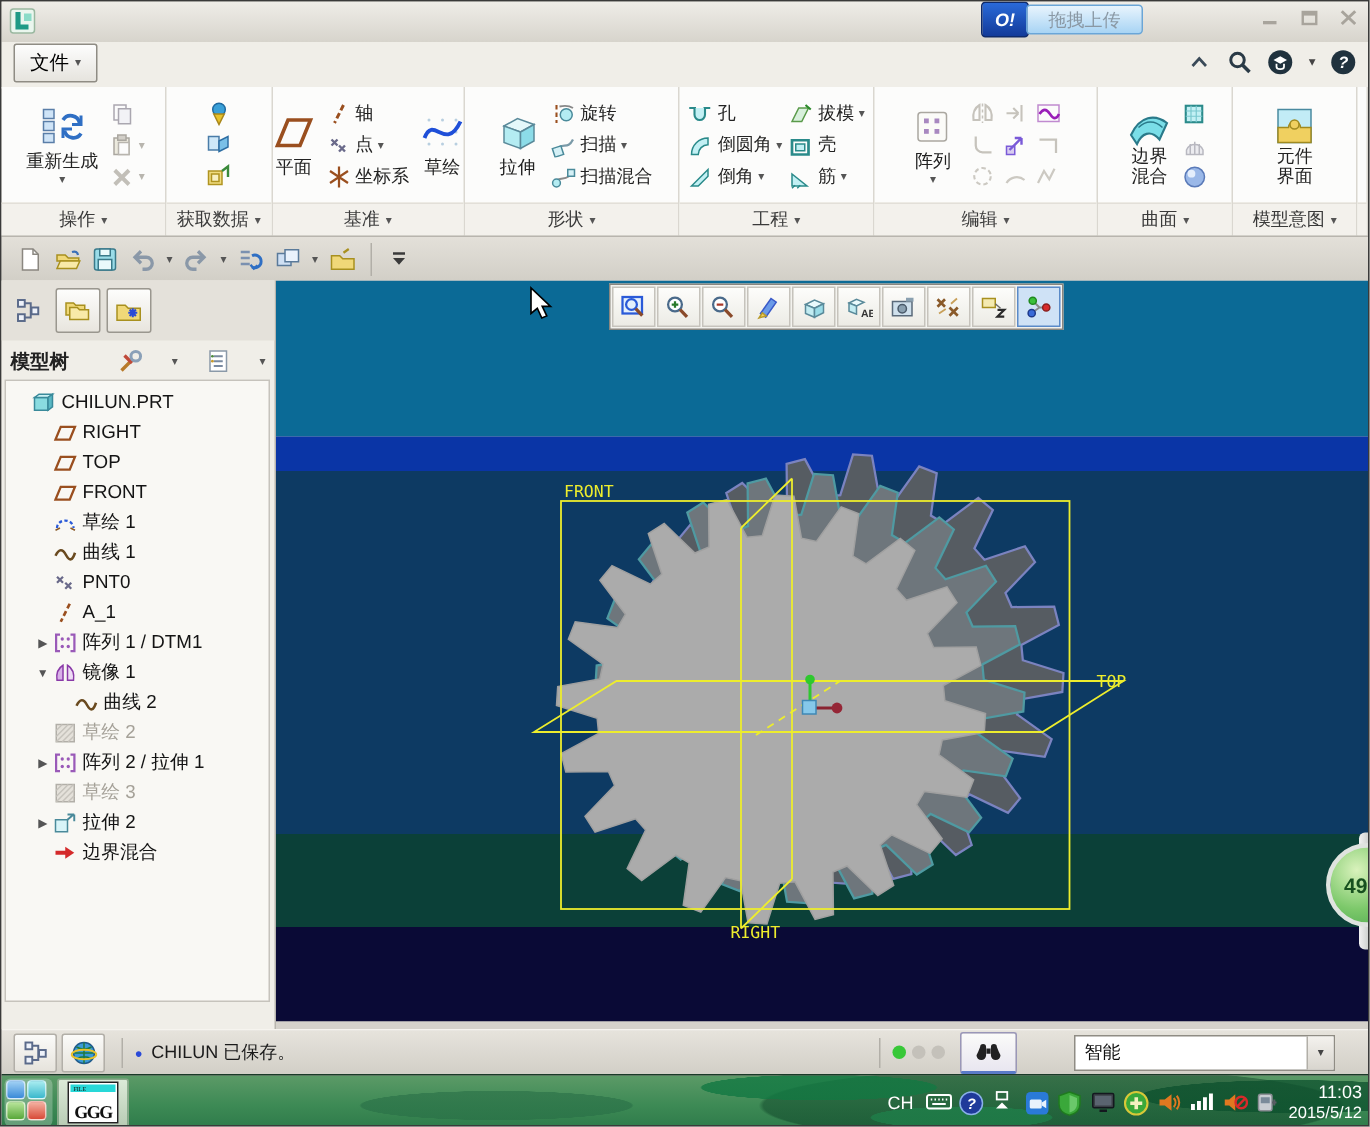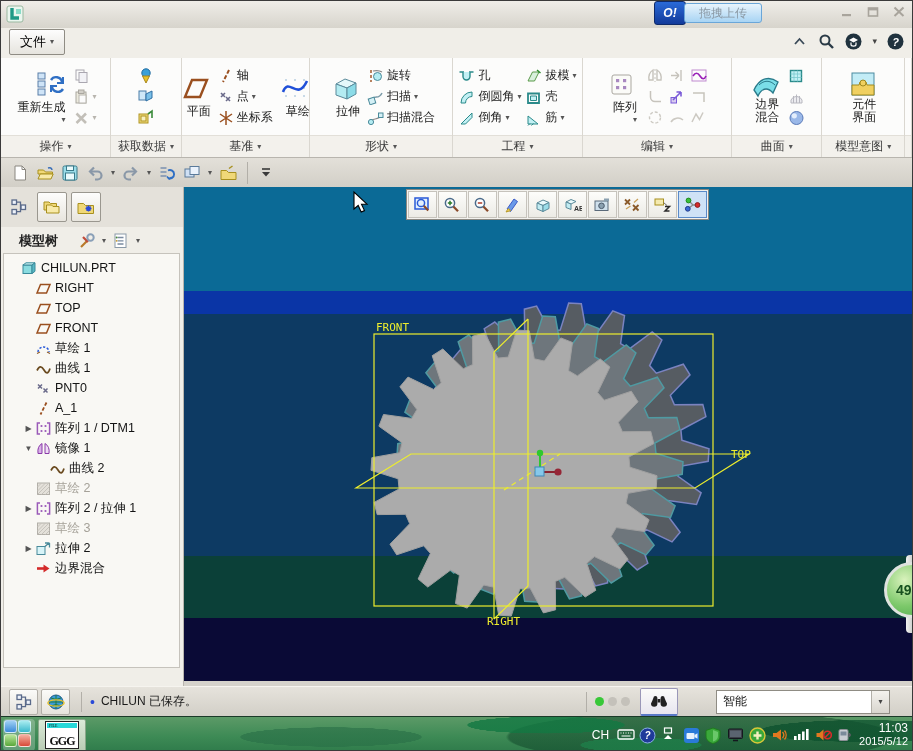--- a/index.html
+++ b/index.html
@@ -28,40 +28,40 @@
   .tabicons i{width:17px;height:17px;display:block;}
   .tabicons .dd{font-size:9px;color:#444;}
   
   .ribbonwrap{position:absolute;left:0;top:57px;width:100%;height:99px;background:#fcfcfb;display:flex;}
   .rgroup{display:flex;flex-direction:column;border-right:1px solid #dad7d0;box-sizing:border-box;}
   .rbody{height:78px;display:flex;align-items:center;justify-content:center;gap:4px;padding:0 3px;box-sizing:border-box;}
   .rlabel{height:21px;background:#f3f1ec;border-top:1px solid #e2dfd8;display:flex;align-items:center;justify-content:center;
           gap:4px;font-size:12px;color:#3a3a3a;}
   .dd{font-size:8px;color:#555;line-height:1;}
   .dd.dis{color:#b8b5ae;}
-  .bigbtn{display:flex;flex-direction:column;align-items:flex-end;justify-content:center;padding:1px 3px;border-radius:2px;}
+  .bigbtn{display:flex;flex-direction:column;align-items:center;justify-content:center;padding:1px 3px;border-radius:2px;}
   .bigbtn .blabel{font-size:12px;color:#222;margin-top:1px;white-space:nowrap;}
   .bigbtn .blabel.two{white-space:normal;width:28px;text-align:center;line-height:13px;margin-top:0;}
   .minicol{display:flex;flex-direction:column;justify-content:center;gap:2px;}
   .minirow{display:flex;align-items:center;gap:3px;height:19px;font-size:12px;color:#222;white-space:nowrap;}
   .minirow.dis{color:#b0ada6;}
   .ic{display:inline-block;line-height:0;}
   .grid3{display:grid;grid-template-columns:repeat(3,22px);grid-auto-rows:21px;align-items:center;justify-items:center;}
   
   .quickrow{position:absolute;left:0;top:156px;width:100%;height:30px;background:linear-gradient(#e3e0d9,#d2cfc7);
             border-top:1px solid #b8b5ae;display:flex;align-items:center;gap:7px;padding-left:10px;box-sizing:border-box;}
   .quickrow i{width:18px;height:18px;}
   .qsep{width:1px;height:22px;background:#b2afa8;margin:0 3px;}
   
   .work{position:absolute;left:0;top:186px;width:100%;height:499px;background:#d5d2cb;}
   .leftpanel{position:absolute;left:0;top:0;width:183px;height:499px;background:#f0eee8;border-right:1px solid #b8b5ae;box-sizing:border-box;}
   .ptabs{height:36px;display:flex;align-items:center;gap:4px;padding:2px 4px;background:#e4e1da;}
   .ptab{width:28px;height:28px;display:flex;align-items:center;justify-content:center;border-radius:2px;}
   .ptab.raised{background:linear-gradient(#fdfdfc,#e8e5de);border:1px solid #9a978f;}
-  .phead{height:28px;display:flex;align-items:center;padding:0 18px;gap:6px;}
+  .phead{height:28px;display:flex;align-items:center;padding:0 6px;gap:6px;justify-content:space-between;}
   .phead .ptitle{font-size:13px;font-weight:bold;color:#222;flex:0 0 auto;margin-right:14px;}
   .phead i{width:18px;height:18px;}
   .tree{position:absolute;left:2px;top:66px;right:3px;bottom:18px;background:#f9f8f4;border:1px solid #c6c3bc;
         overflow:hidden;padding-top:4px;}
   .trow{display:flex;align-items:center;height:20px;font-size:12.5px;color:#141414;}
   .trow .exp{width:13px;text-align:center;font-size:8px;color:#555;}
   .trow .ti{width:17px;height:15px;margin-right:3px;line-height:0;}
   .trow.sup{color:#a5a198;}
   
   .viewport{position:absolute;left:183px;top:0;width:730px;height:494px;overflow:hidden;}

